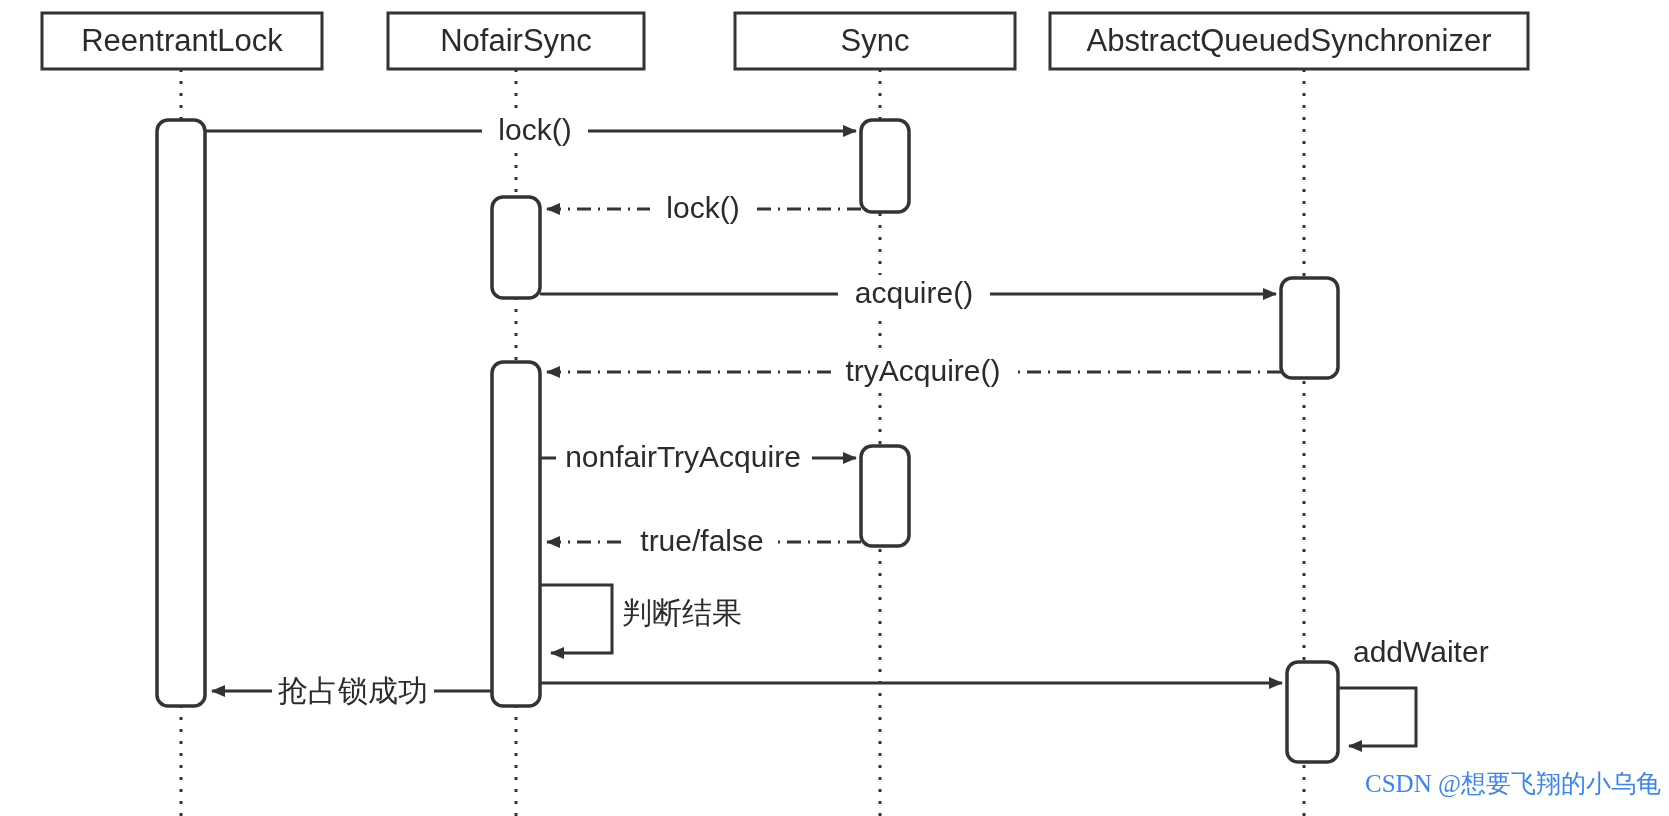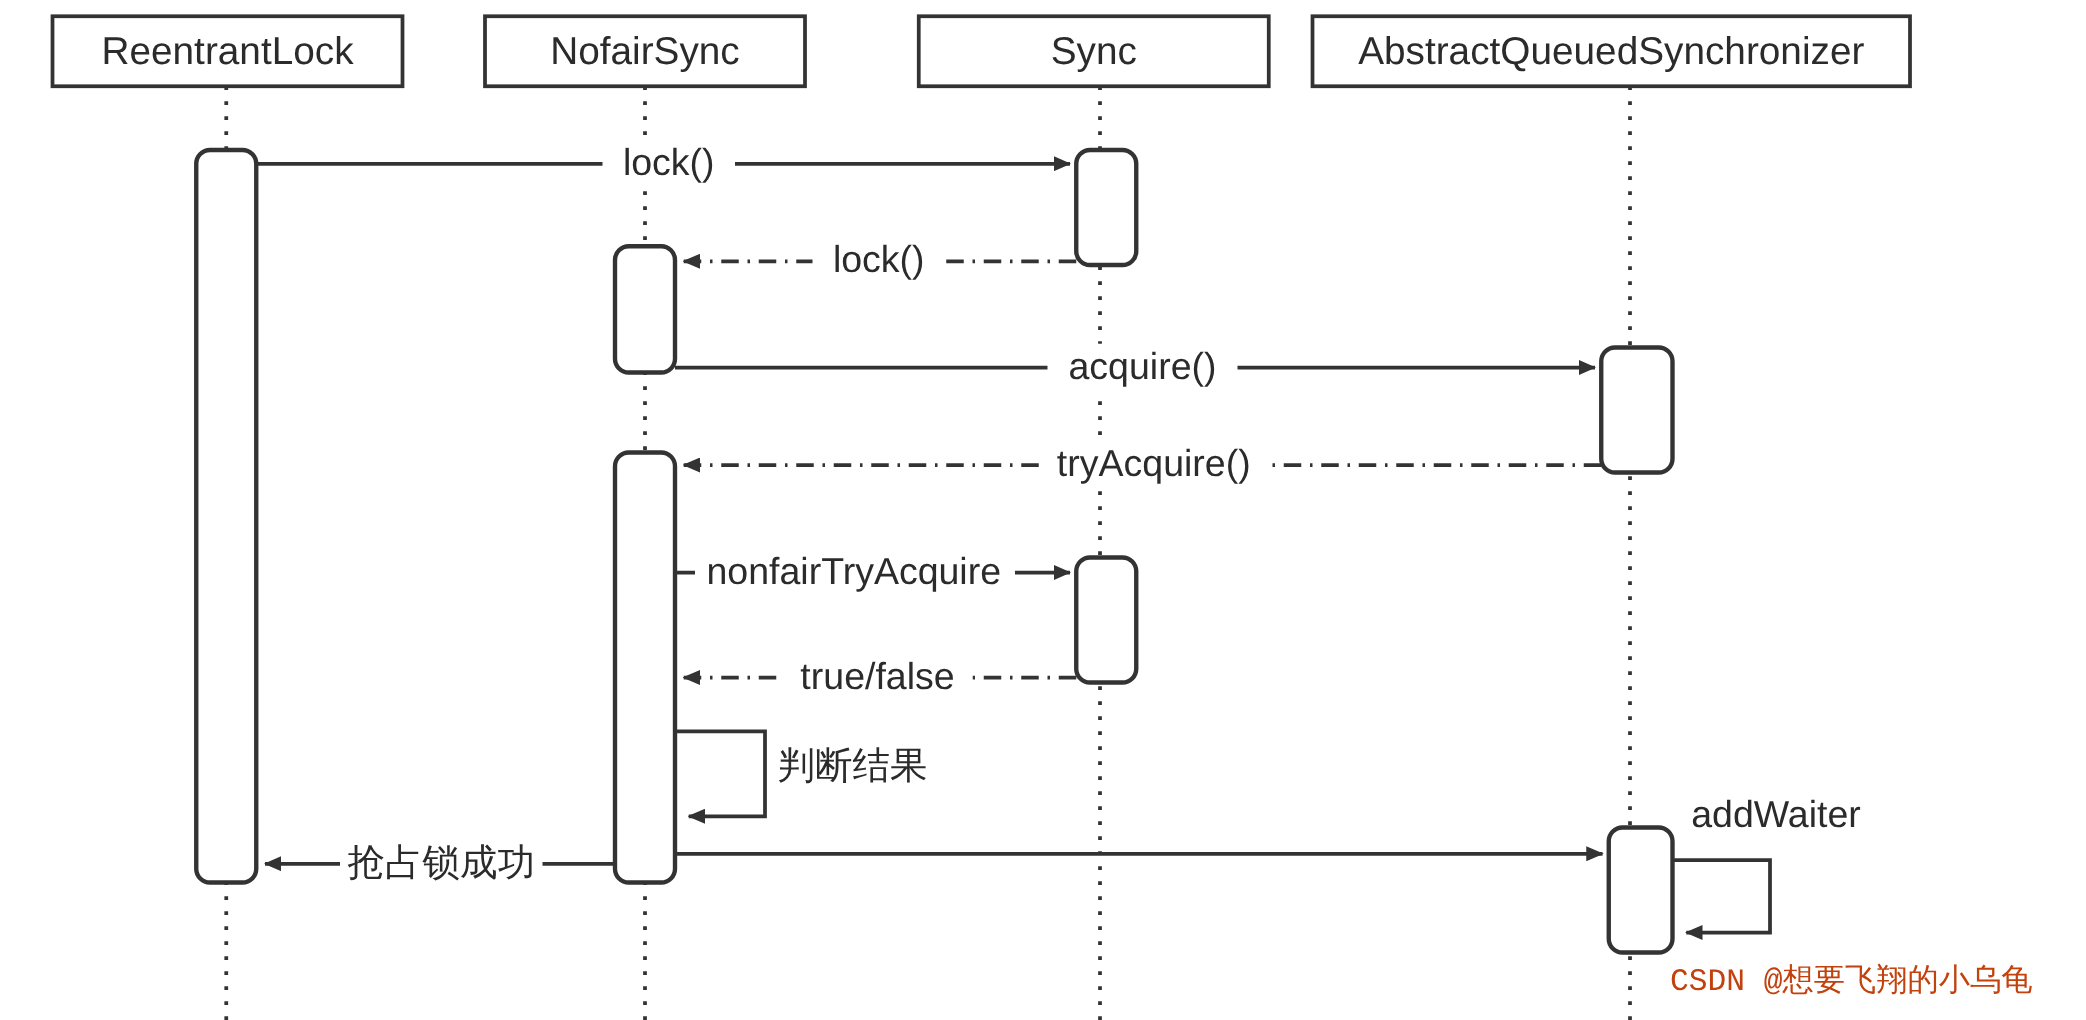--- a/index.html
+++ b/index.html
@@ -84,26 +84,27 @@
     font-size: 30px;
     fill: #2b2b2b;
     text-anchor: start;
     dominant-baseline: middle;
   }
   .label-bg {
     fill: #ffffff;
   }
   .watermark {
     position: absolute;
-    font-family: Liberation Mono, monospace;
+    font-family: Liberation Serif, serif;
     font-size: 25px;
-    color: #c2410c;
+    color: #3b82f6;
     white-space: nowrap;
     pointer-events: none;
     user-select: none;
+    margin-left: 29px;
   }
 </style>
 </head>
 <body>
 
 <div id="diagram-root">
 
   <svg class="seq" viewBox="0 0 1669 816" xmlns="http://www.w3.org/2000/svg">
     <defs>
       <marker id="arrow-solid-r" markerWidth="14" markerHeight="12" refX="13" refY="6" orient="auto" markerUnits="userSpaceOnUse">

